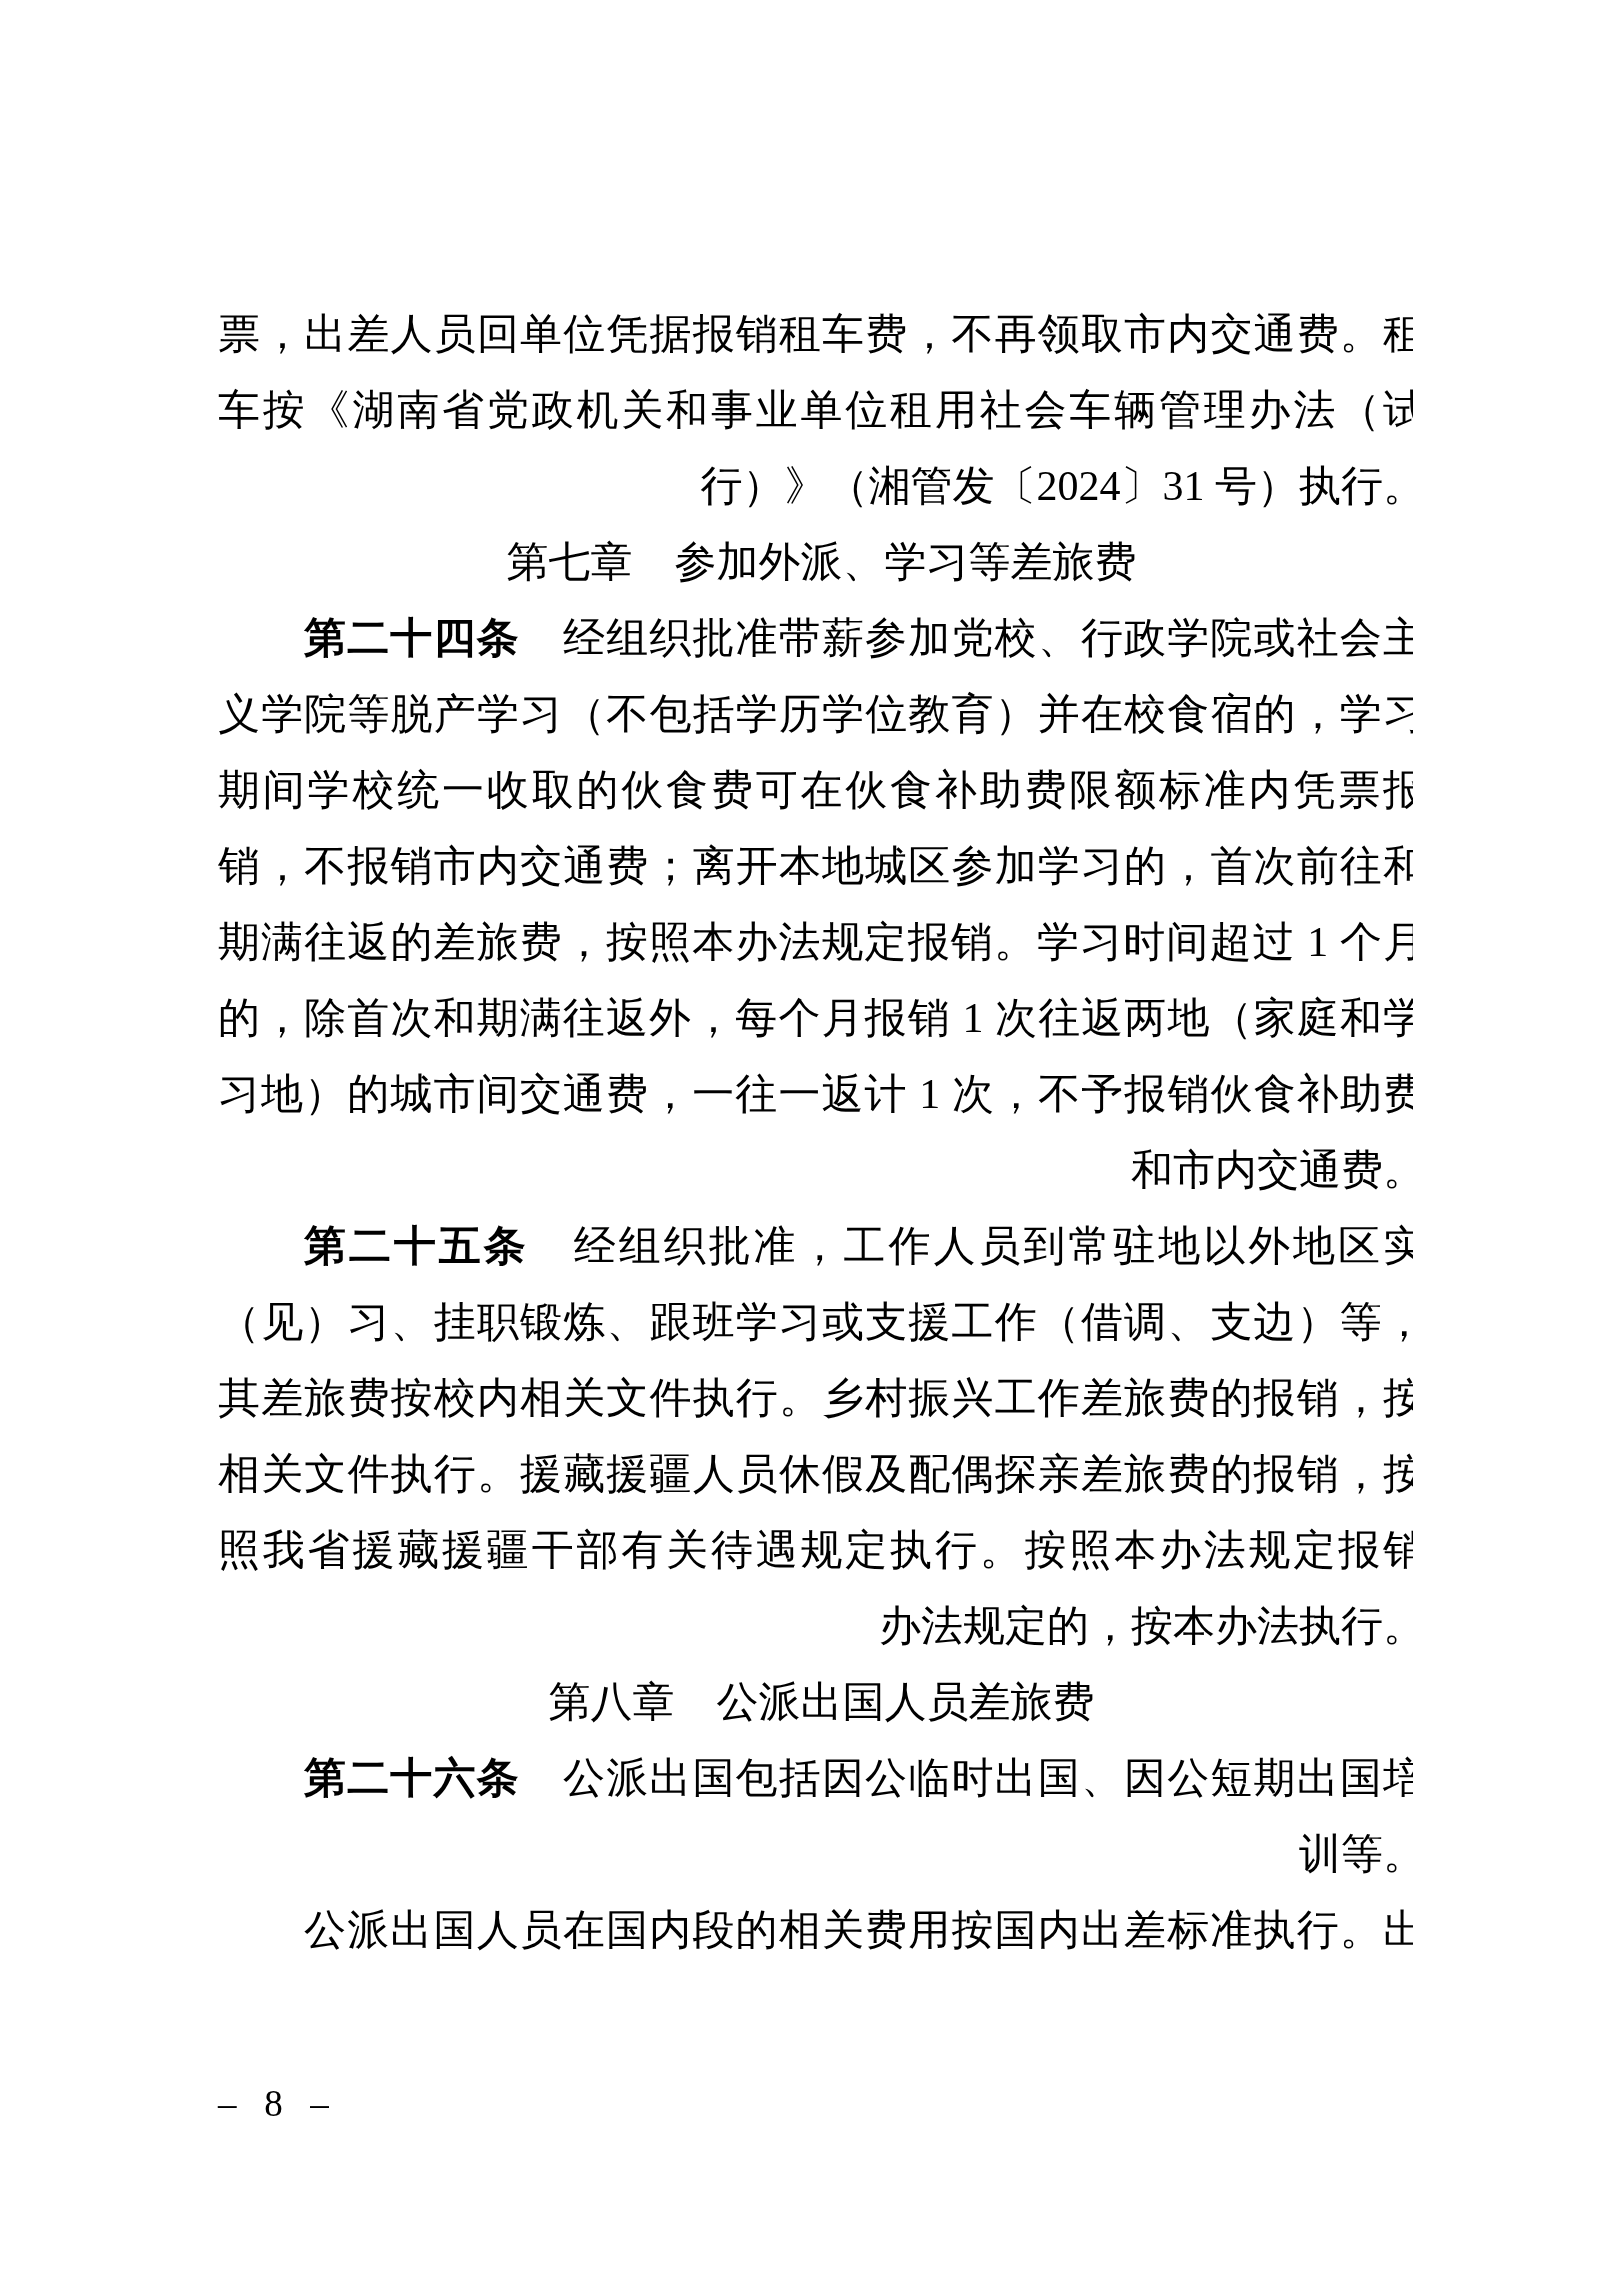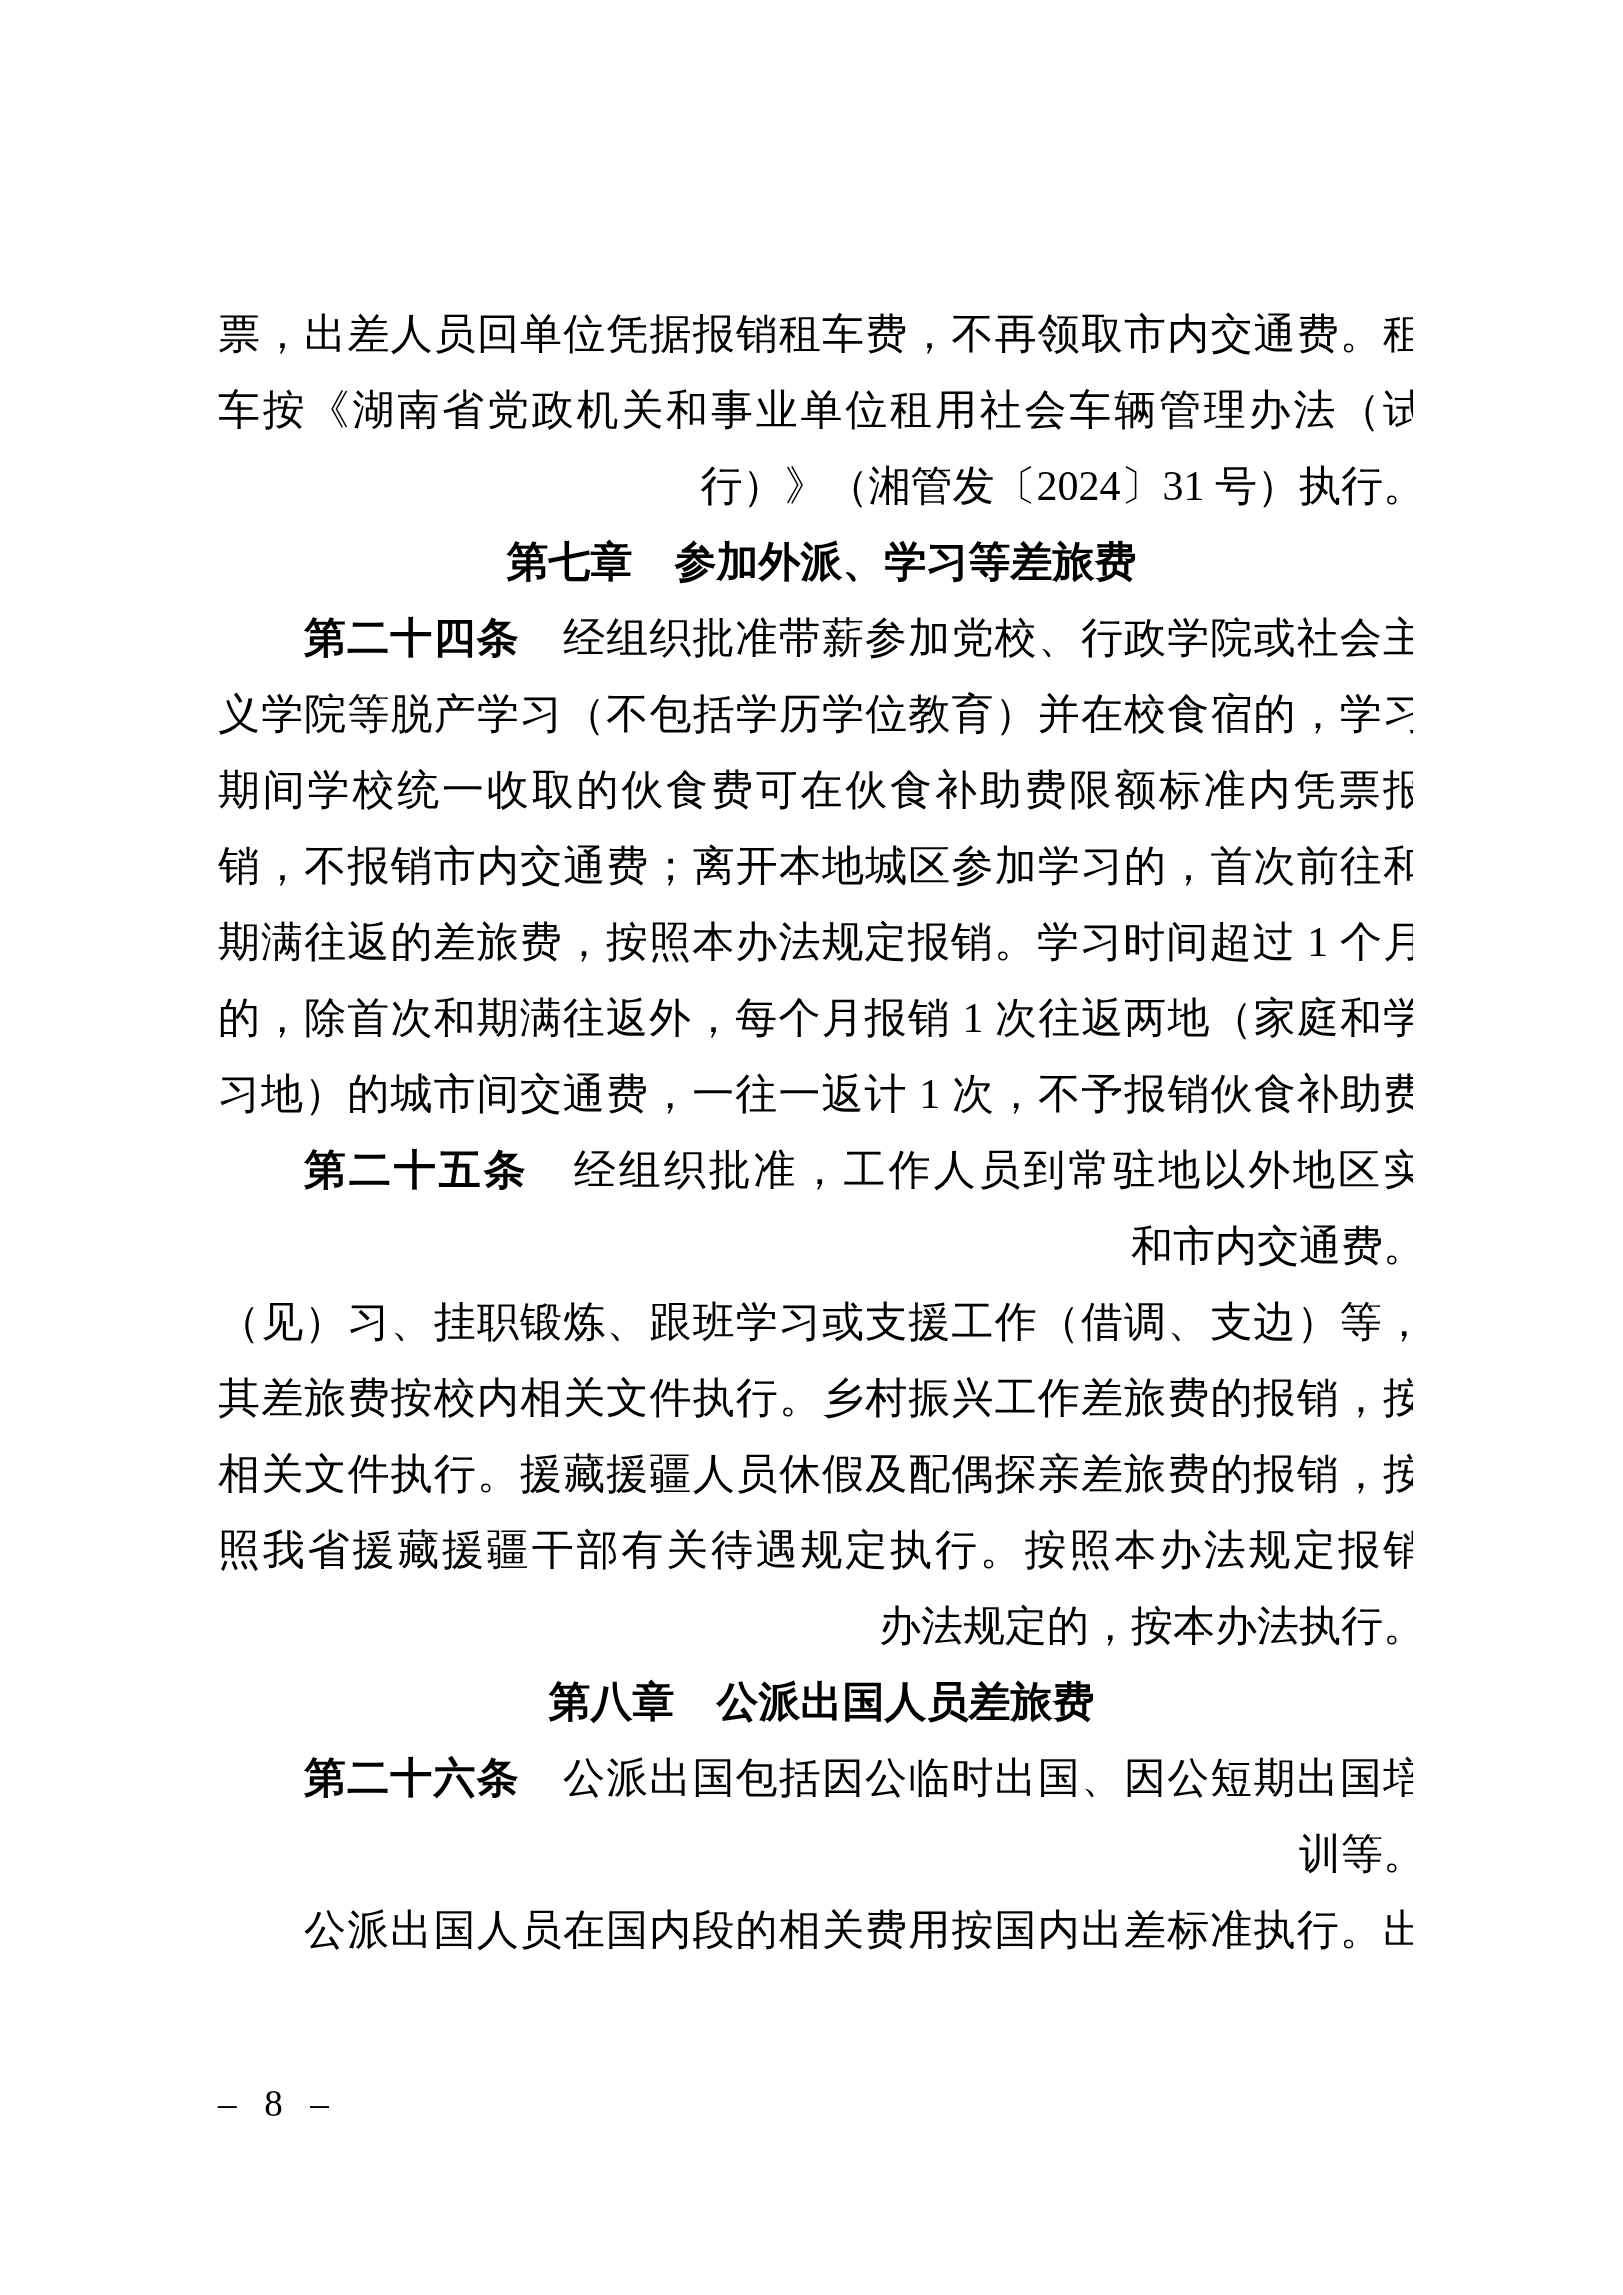--- a/index.html
+++ b/index.html
@@ -37,21 +37,21 @@
   }
   
   .end{
     text-align:right;
   }
   .indent{
     text-indent:86px;
   }
   .heading{
     font-family:"Liberation Sans", sans-serif;
-    font-weight:700;
+    font-weight:400;
     text-align-last:center;
   }
   .term{
     font-weight:700;
   }
   .footer{
     position:absolute;
     left:218px;
     top:2083px;
     height:41px;
@@ -74,23 +74,23 @@
 
     <div class="line heading">第七章　参加外派、学习等差旅费</div>
 
     <div class="line fill indent"><span class="term">第二十四条</span><span>　经组织批准带薪参加党校、行政学院或社会主</span></div>
     <div class="line fill">义学院等脱产学习（不包括学历学位教育）并在校食宿的，学习</div>
     <div class="line fill">期间学校统一收取的伙食费可在伙食补助费限额标准内凭票报</div>
     <div class="line fill">销，不报销市内交通费；离开本地城区参加学习的，首次前往和</div>
     <div class="line fill">期满往返的差旅费，按照本办法规定报销。学习时间超过 1 个月</div>
     <div class="line fill">的，除首次和期满往返外，每个月报销 1 次往返两地（家庭和学</div>
     <div class="line fill">习地）的城市间交通费，一往一返计 1 次，不予报销伙食补助费</div>
+    <div class="line end">和市内交通费。</div>
+
     <div class="line fill indent"><span class="term">第二十五条</span><span>　经组织批准，工作人员到常驻地以外地区实</span></div>
-
-    <div class="line end">和市内交通费。</div>
     <div class="line fill">（见）习、挂职锻炼、跟班学习或支援工作（借调、支边）等，</div>
     <div class="line fill">其差旅费按校内相关文件执行。乡村振兴工作差旅费的报销，按</div>
     <div class="line fill">相关文件执行。援藏援疆人员休假及配偶探亲差旅费的报销，按</div>
     <div class="line fill">照我省援藏援疆干部有关待遇规定执行。按照本办法规定报销</div>
     <div class="line end">办法规定的，按本办法执行。</div>
 
     <div class="line heading">第八章　公派出国人员差旅费</div>
 
     <div class="line fill indent"><span class="term">第二十六条</span><span>　公派出国包括因公临时出国、因公短期出国培</span></div>
     <div class="line end">训等。</div>

